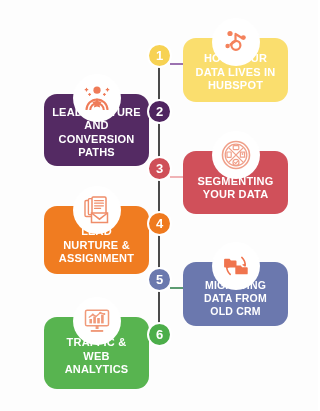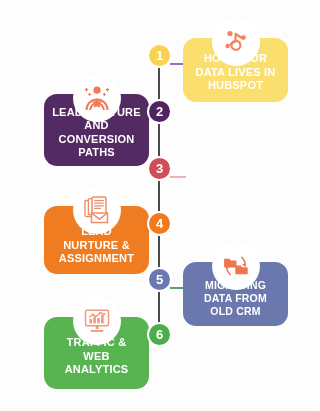--- a/index.html
+++ b/index.html
@@ -155,20 +155,37 @@
     <span class="card-label">LEAD CAPTURE
 AND
 CONVERSION
 PATHS</span>
   </div>
   <div class="badge" id="badge-2" style="top: 99px; background: rgb(79, 36, 96);">
     <span>2</span>
   </div>
 
   <div class="stub right" id="stub-3" style="top: 176px; background: rgb(240, 179, 182);"></div>
+  <div class="card right" id="card-3" style="background: rgb(208, 80, 90);">
+    <div class="bubble">
+      <svg width="32" height="32" viewBox="0 0 32 32" aria-hidden="true">
+        <circle cx="16" cy="16" r="13.5" fill="none" stroke="#f0a08a" stroke-width="1.6"></circle>
+        <circle cx="16" cy="16" r="10.8" fill="none" stroke="#f0a08a" stroke-width="1.3"></circle>
+        <path d="M8.4 8.4 L23.6 23.6 M23.6 8.4 L8.4 23.6" stroke="#f0a08a" stroke-width="1.3" fill="none"></path>
+        <rect x="13.2" y="6.6" width="5.6" height="4" rx="0.8" fill="none" stroke="#f0a08a" stroke-width="1.2"></rect>
+        <rect x="7" y="13" width="4.2" height="5.4" rx="0.6" fill="none" stroke="#f0a08a" stroke-width="1.2"></rect>
+        <path d="M20.4 13.2 h4.2 v5 h-4.2 z" fill="none" stroke="#f0a08a" stroke-width="1.2"></path>
+        <circle cx="22.5" cy="15" r="0.9" fill="#f0a08a"></circle>
+        <circle cx="16" cy="23.4" r="3" fill="none" stroke="#f0a08a" stroke-width="1.2"></circle>
+        <path d="M14.6 23.4 l1.1 1.2 1.8-2.2" fill="none" stroke="#f0a08a" stroke-width="1.2" stroke-linecap="round"></path>
+      </svg>
+    </div>
+    <span class="card-label">SEGMENTING
+YOUR DATA</span>
+  </div>
   <div class="badge" id="badge-3" style="top: 156px; background: rgb(207, 79, 88);">
     <span>3</span>
   </div>
 
   <div class="stub left" id="stub-4" style="top: 231px; background: rgb(244, 165, 92);"></div>
   <div class="card left" id="card-4" style="background: rgb(240, 124, 33);">
     <div class="bubble">
       <svg width="32" height="30" viewBox="0 0 32 30" aria-hidden="true">
         <rect x="4" y="5.5" width="13" height="16" rx="1.2" fill="#fff" stroke="#ef8d6a" stroke-width="1.4"></rect>
         <rect x="7.4" y="3.6" width="13" height="16" rx="1.2" fill="#fff" stroke="#ef8d6a" stroke-width="1.4"></rect>

